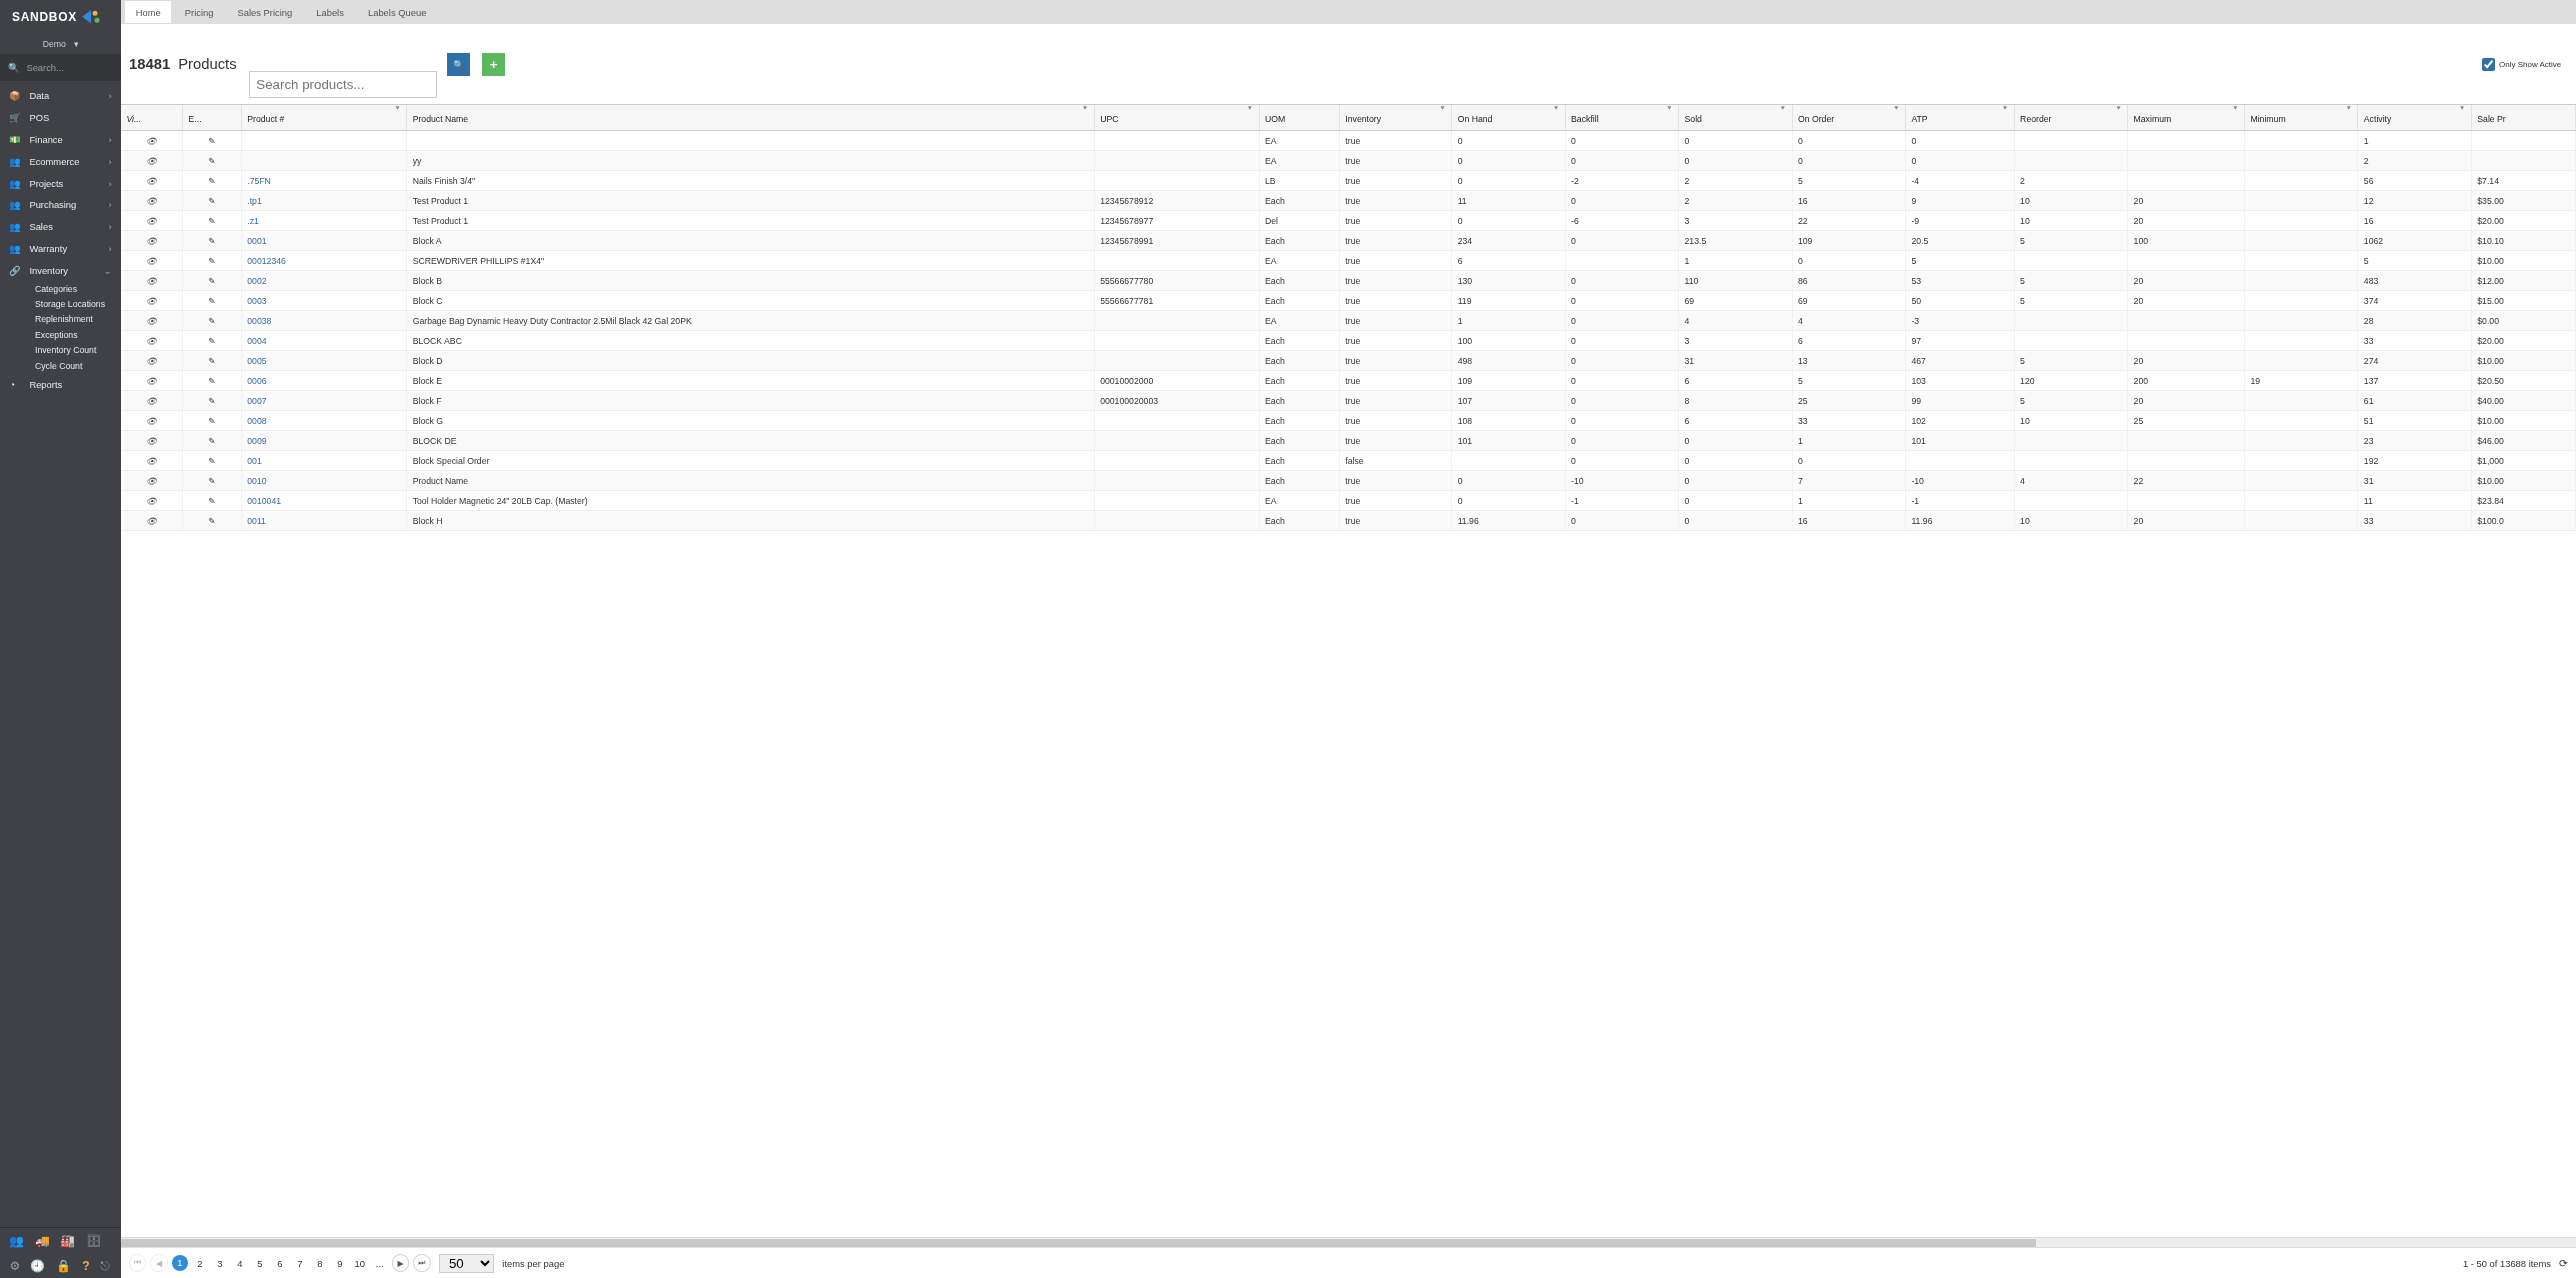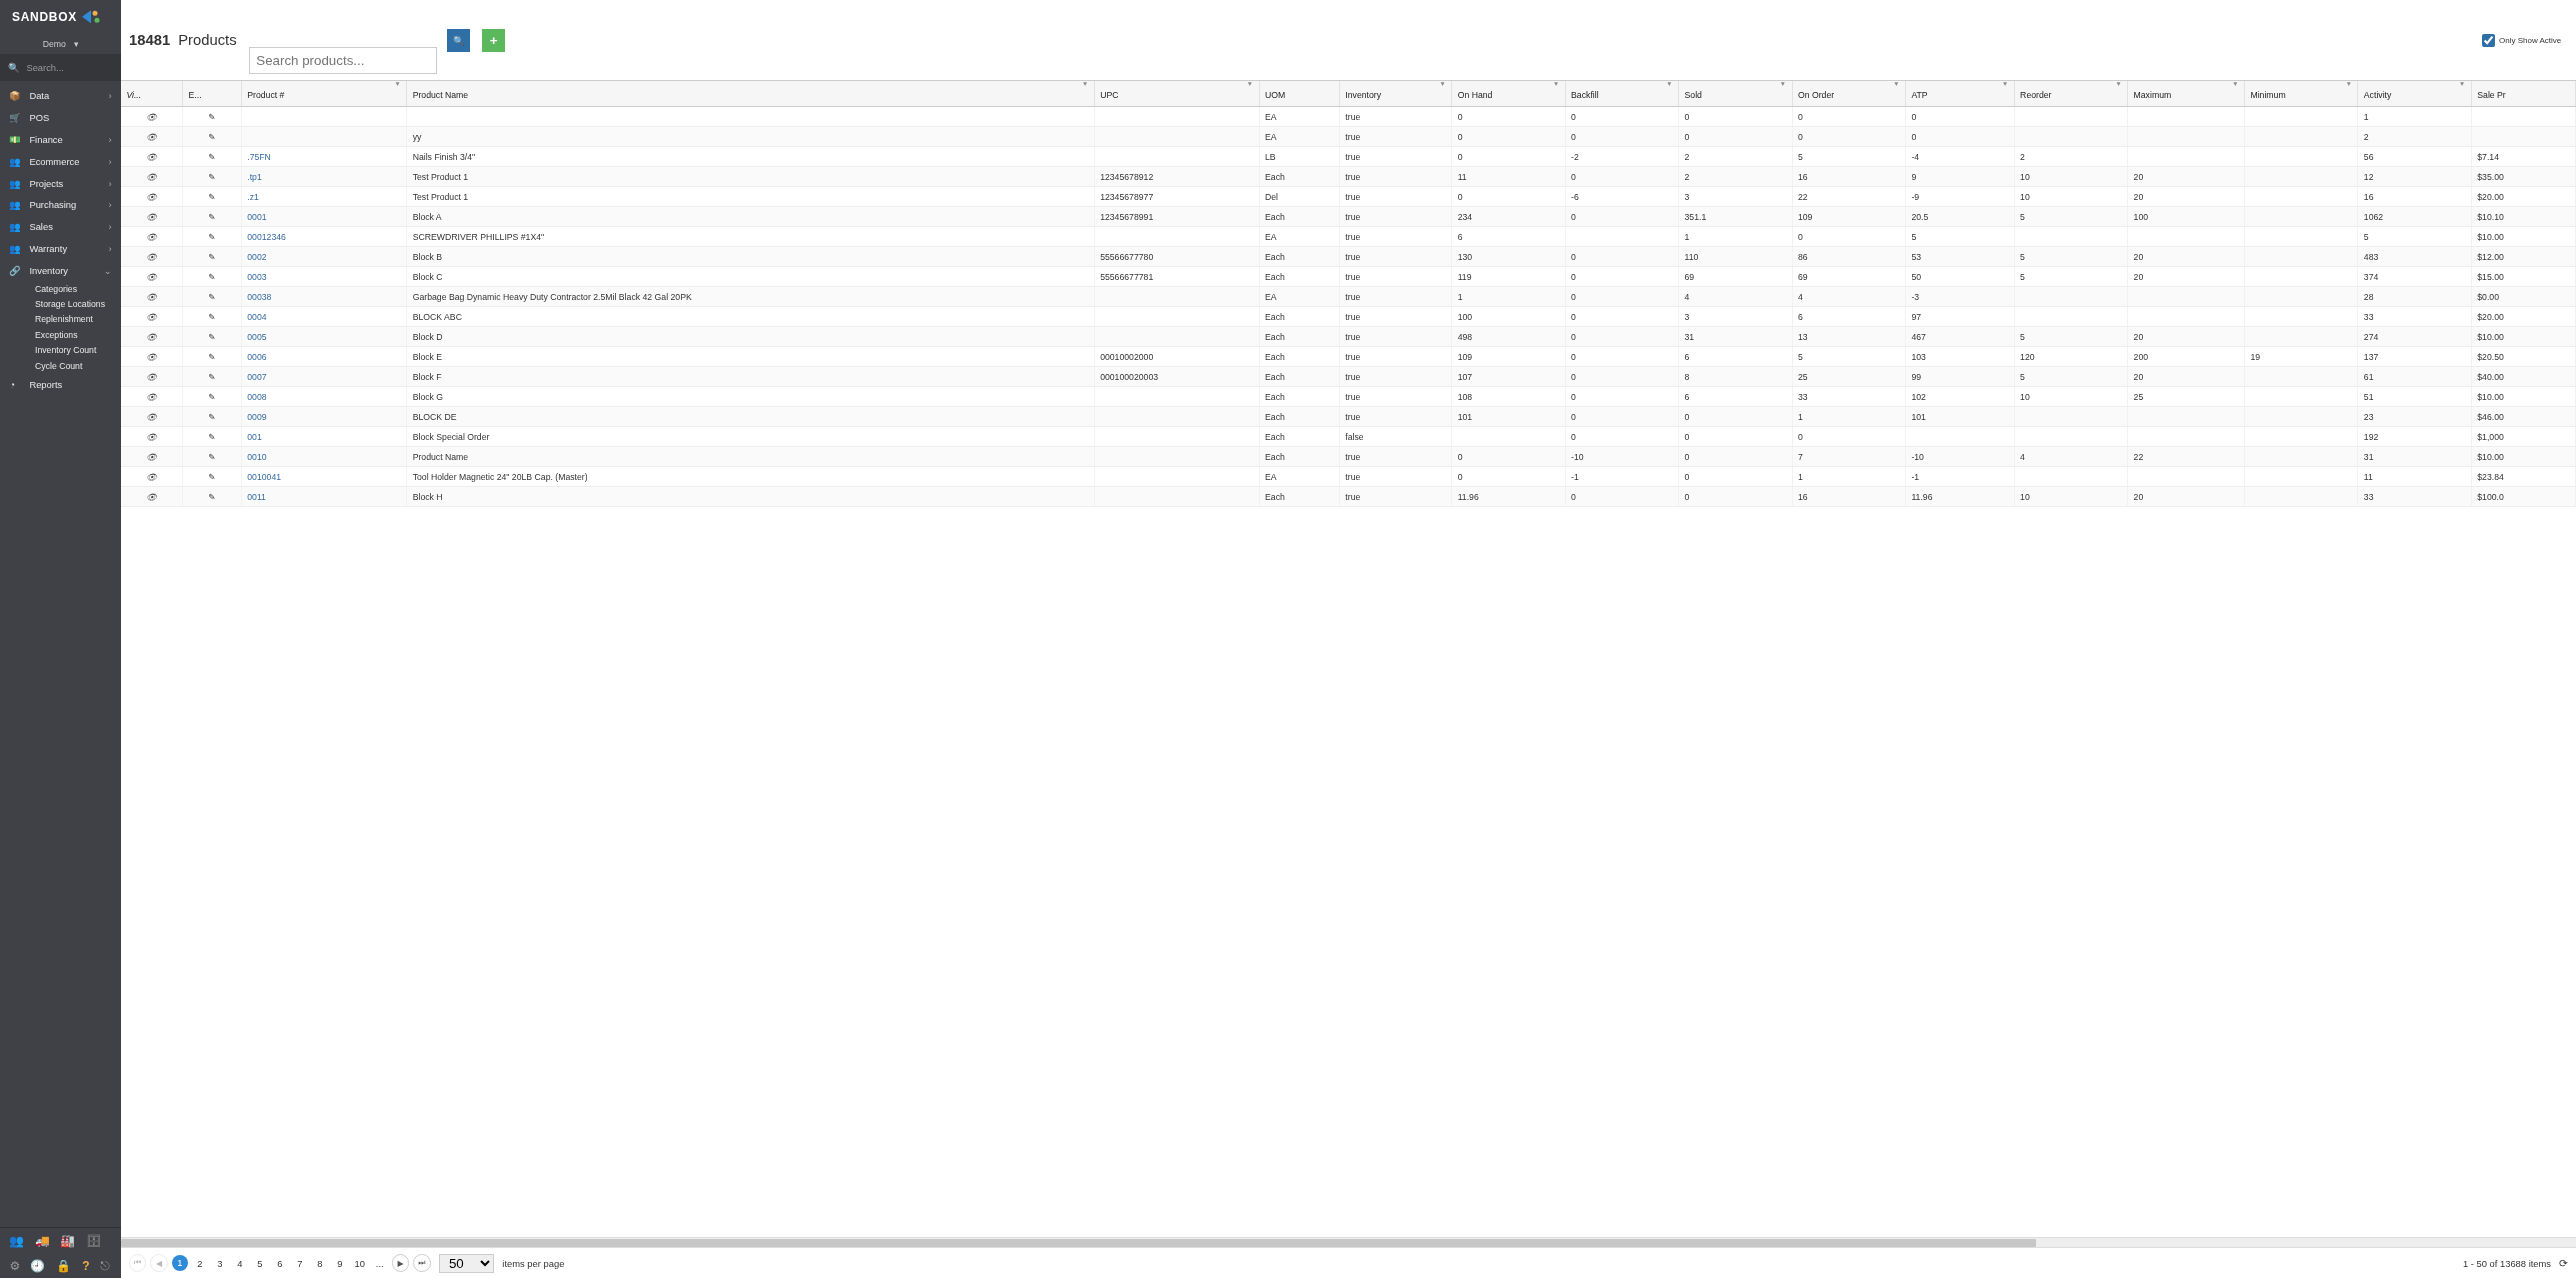--- a/index.html
+++ b/index.html
@@ -174,20 +174,27 @@
         <span>⚙</span>
         <span>🕘</span>
         <span>🔒</span>
         <span class="help">?</span>
         <span>⎋</span>
       </div>
     </div>
   </aside>
 
   <section class="main">
+    <div class="tabs" id="tabs">
+        <div class="tab active">Home</div>
+        <div class="tab">Pricing</div>
+        <div class="tab">Sales Pricing</div>
+        <div class="tab">Labels</div>
+        <div class="tab">Labels Queue</div>
+      </div>
 
     <div class="header">
       <span class="count">18481</span>
       <span class="title">Products</span>
       <div class="search-box">
         <input type="text" placeholder="Search products..." style="">
       </div>
       <div class="btn btn-search">
         <span>🔍</span>
       </div>
@@ -323,21 +330,21 @@
             <tr>
               <td class="col-vi icon-cell">👁</td>
               <td class="col-ed icon-cell">✎</td>
               <td class="col-prodnum"><span class="link">0001</span></td>
               <td class="col-prodname">Block A</td>
               <td class="col-upc">12345678991</td>
               <td class="col-uom">Each</td>
               <td class="col-inv">true</td>
               <td class="col-oh">234</td>
               <td class="col-bf">0</td>
-              <td class="col-sold">351.1</td>
+              <td class="col-sold">213.5</td>
               <td class="col-oo">109</td>
               <td class="col-atp">20.5</td>
               <td class="col-re">5</td>
               <td class="col-max">100</td>
               <td class="col-min"></td>
               <td class="col-act">1062</td>
               <td class="col-sp">$10.10</td>
             </tr>
             <tr>
               <td class="col-vi icon-cell">👁</td>

